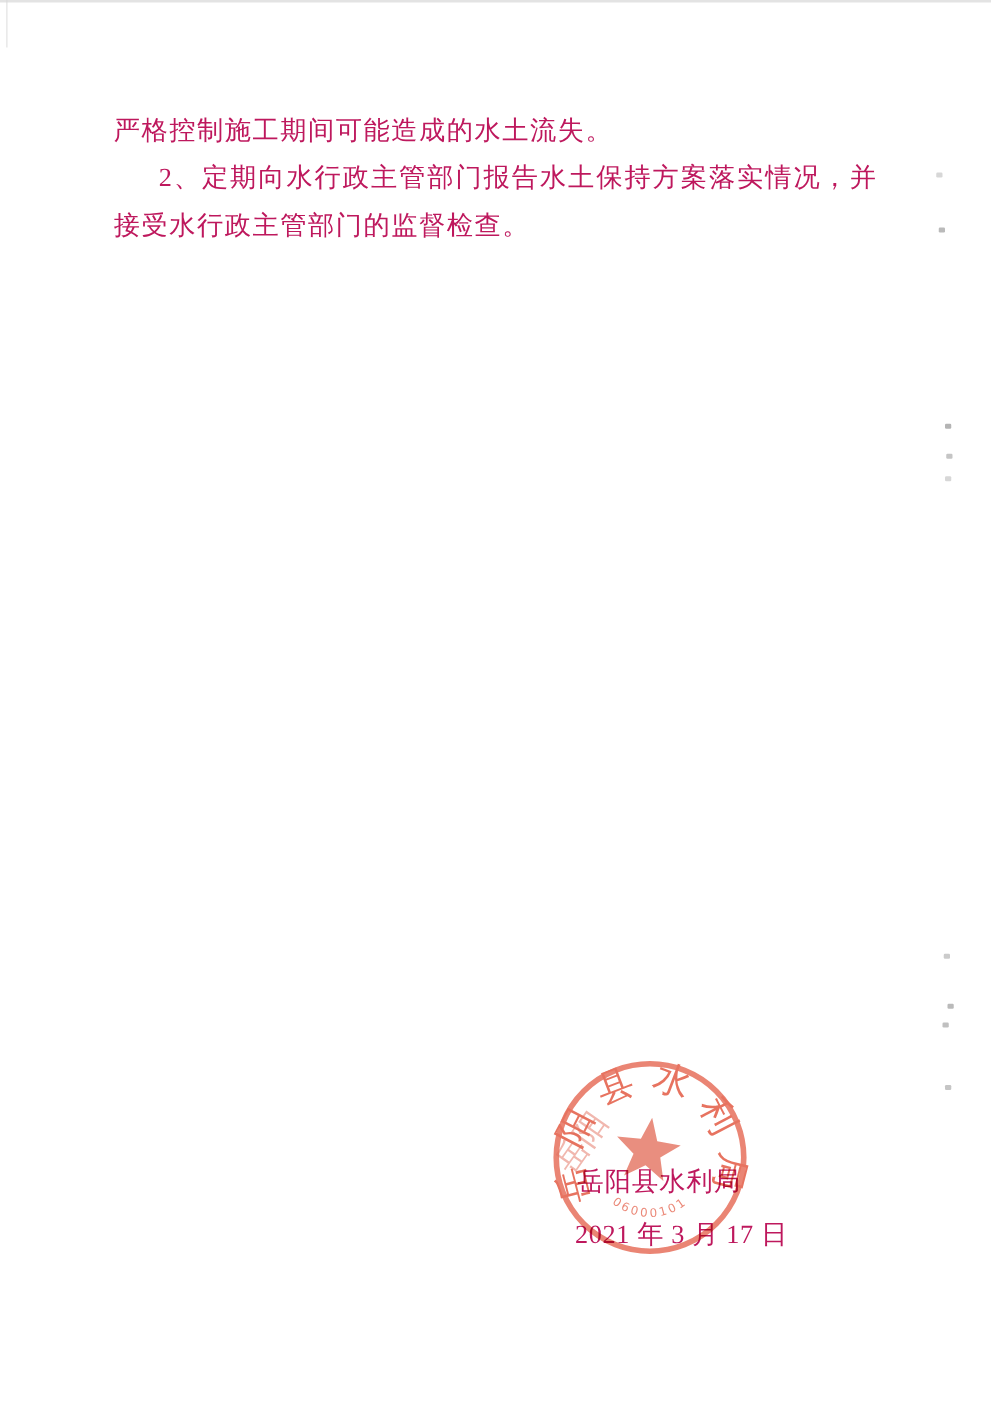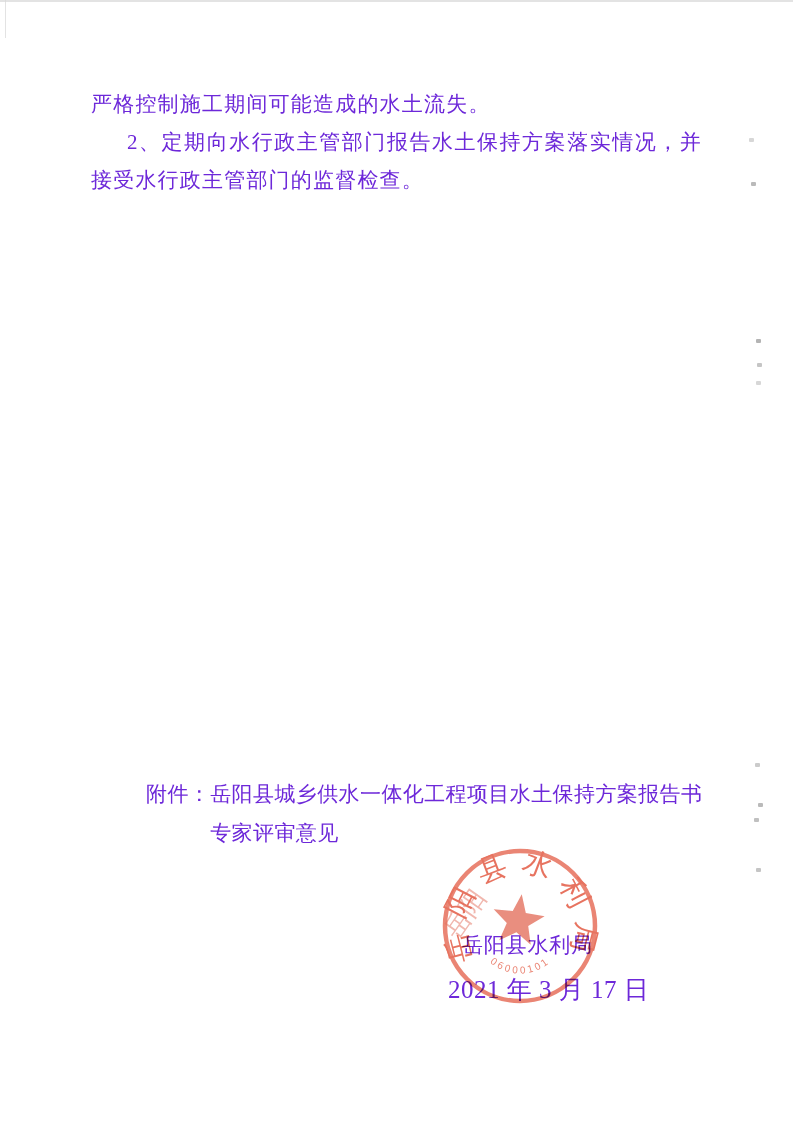--- a/index.html
+++ b/index.html
@@ -2,21 +2,21 @@
 <html><head>
 <meta charset="utf-8">
 <style>
   html,body { margin:0; padding:0; background:#888; }
   .page {
     position:relative;
     width:793px; height:1121px;
     margin:0 auto;
     background:#ffffff;
     font-family:"Liberation Serif","DejaVu Serif",serif;
-    color:#6d28d9;
+    color:#be185d;
     overflow:hidden;
   }
   
   .page::before {
     content:""; position:absolute; left:0; top:0; right:0; height:2px;
     background:#dcdcdc; opacity:.8;
   }
   .edge-line {
     position:absolute; left:5px; top:0; width:1px; height:38px;
     background:#d7d7d7; opacity:.7;
@@ -36,22 +36,22 @@
     display:flex;
   }
   .attachment .label { flex:none; white-space:nowrap; }
   .attachment .content { white-space:nowrap; }
 
   .signature-org {
     position:absolute; left:462px; top:931px;
     font-size:21px; letter-spacing:0.8px; white-space:nowrap;
   }
   .signature-date {
-    position:absolute; left:448px; top:973px;
-    font-size:25px; letter-spacing:0.5px; white-space:nowrap;
+    position:absolute; left:460px; top:973px;
+    font-size:21px; letter-spacing:0.5px; white-space:nowrap;
   }
 
   .seal-svg {
     position:absolute; left:436px; top:842px;
     width:168px; height:168px;
     mix-blend-mode:multiply;
     opacity:.88;
   }
   .seal-arc-text {
     font-family:"Liberation Serif","DejaVu Serif",serif;
@@ -75,27 +75,20 @@
 <body>
 
 <div class="page">
   <div class="edge-line"></div>
 
   <div class="body-text">
     <p>严格控制施工期间可能造成的水土流失。</p>
     <p class="indent">2、定期向水行政主管部门报告水土保持方案落实情况，并接受水行政主管部门的监督检查。</p>
   </div>
 
-  <div class="attachment">
-    <span class="label">附件：</span>
-    <span class="content">
-      <div>岳阳县城乡供水一体化工程项目水土保持方案报告书</div>
-      <div>专家评审意见</div>
-    </span>
-  </div>
 
   <div class="signature-org">岳阳县水利局</div>
   <div class="signature-date">2021 年 3 月 17 日</div>
 
   <svg class="seal-svg" viewBox="-84 -84 168 168" aria-hidden="true">
     <circle cx="0" cy="0" r="75" fill="none" stroke="#e4604a" stroke-width="4.5" opacity="0.88"></circle>
     <polygon points="0,-27 6.6,-9.1 25.7,-8.3 10.8,3.5 15.9,21.8 0,11.3 -15.9,21.8 -10.8,3.5 -25.7,-8.3 -6.6,-9.1" transform="translate(-2,-5) rotate(8)" fill="#e0604c" opacity="0.82"></polygon>
     <defs>
       <path id="arcTop" d="M -44,34 A 55,55 0 1 1 44,34"></path>
       <path id="arcBottom" d="M -33,34 A 47,47 0 0 0 33,34"></path>

